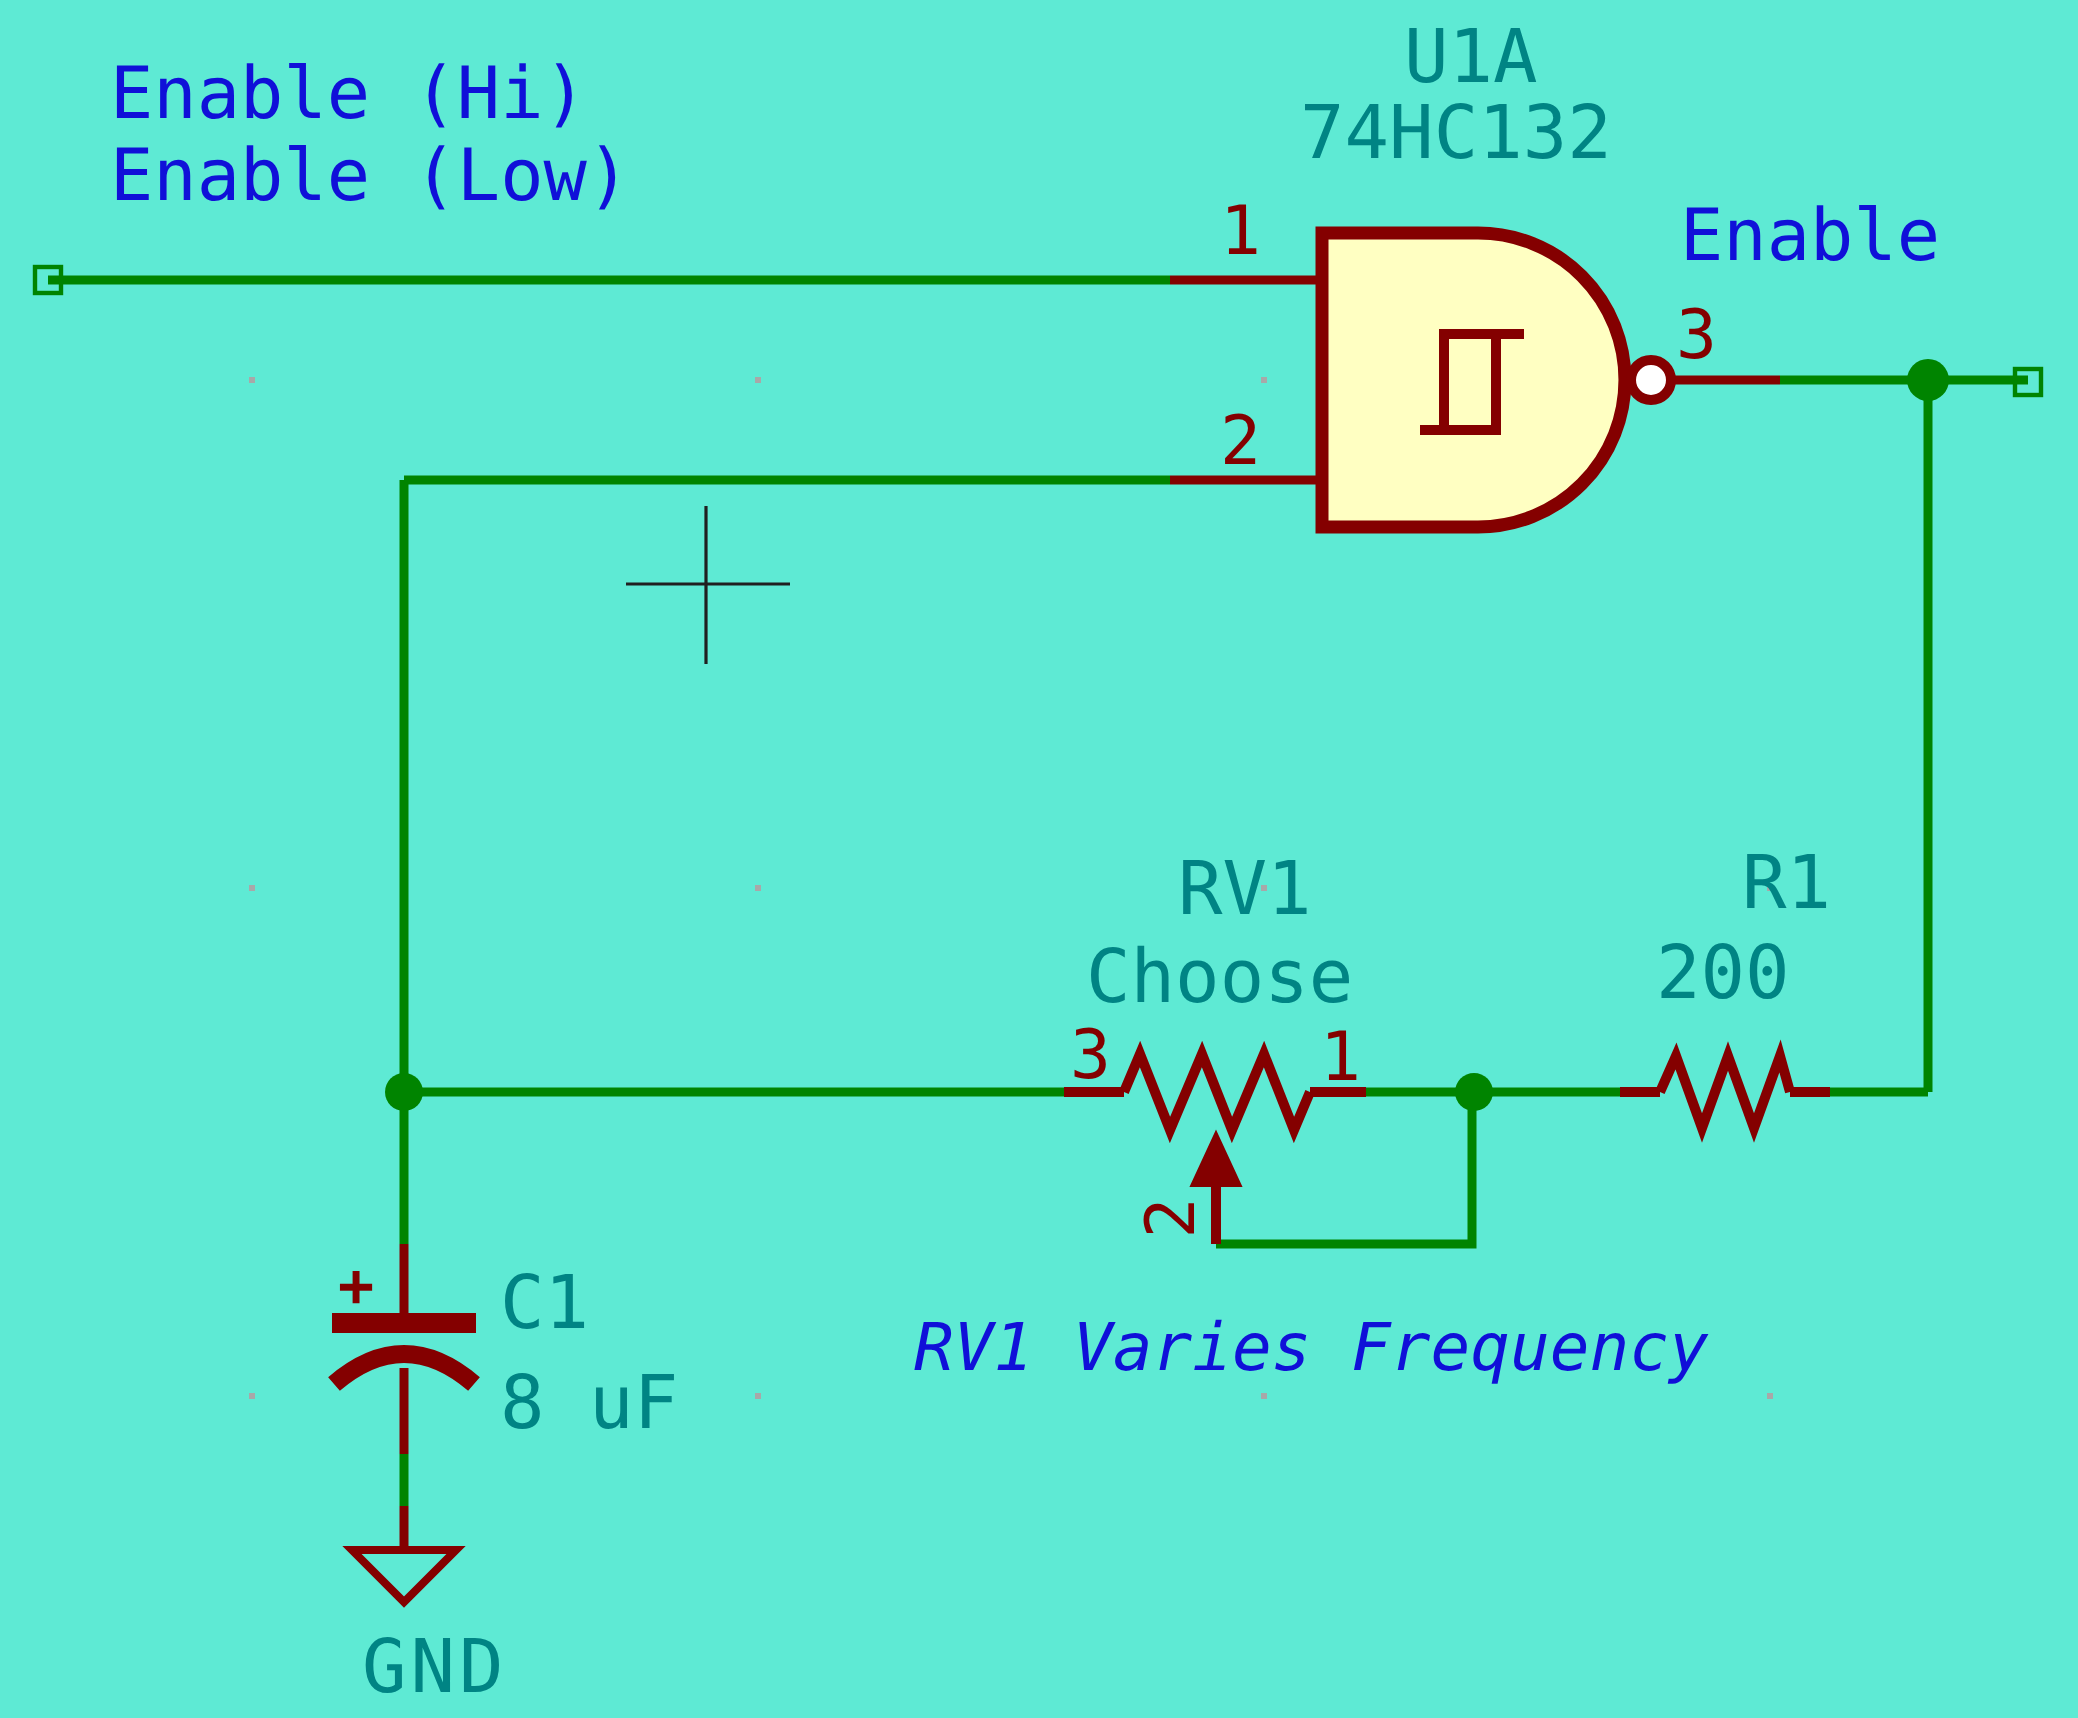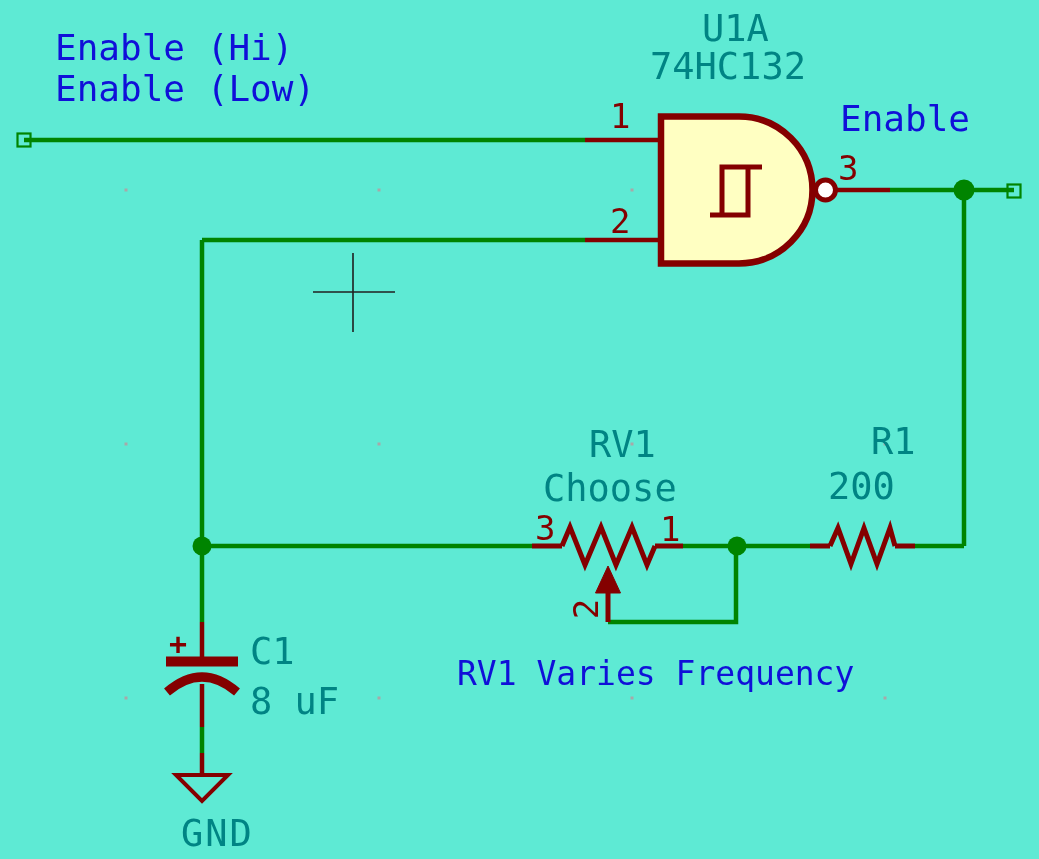--- a/index.html
+++ b/index.html
@@ -1,21 +1,21 @@
 <!DOCTYPE html>
 <html><head>
 <meta charset="utf-8">
 <style>
   html,body{margin:0;padding:0;background:#ffffff;}
   #canvas{position:relative;width:1039px;height:859px;background:#5eead4;overflow:hidden;
           font-family:"DejaVu Sans Mono", monospace;}
   #schematic-svg{position:absolute;left:0;top:0;}
   .t{position:absolute;line-height:1;white-space:pre;font-family:"DejaVu Sans Mono", monospace;}
   .blue{color:#1010d8;font-size:36px;}
-  .note{font-size:33px;}
+  .note{font-size:33px;font-style:italic;}
   .teal{color:#008484;font-size:37px;}
   .pin{color:#840000;font-size:34px;}
   .plus{color:#840000;font-size:30px;font-weight:bold;}
   .rot90{transform:rotate(-90deg);transform-origin:50% 50%;}
 </style>
 </head>
 <body>
 
 <div id="canvas">
 

